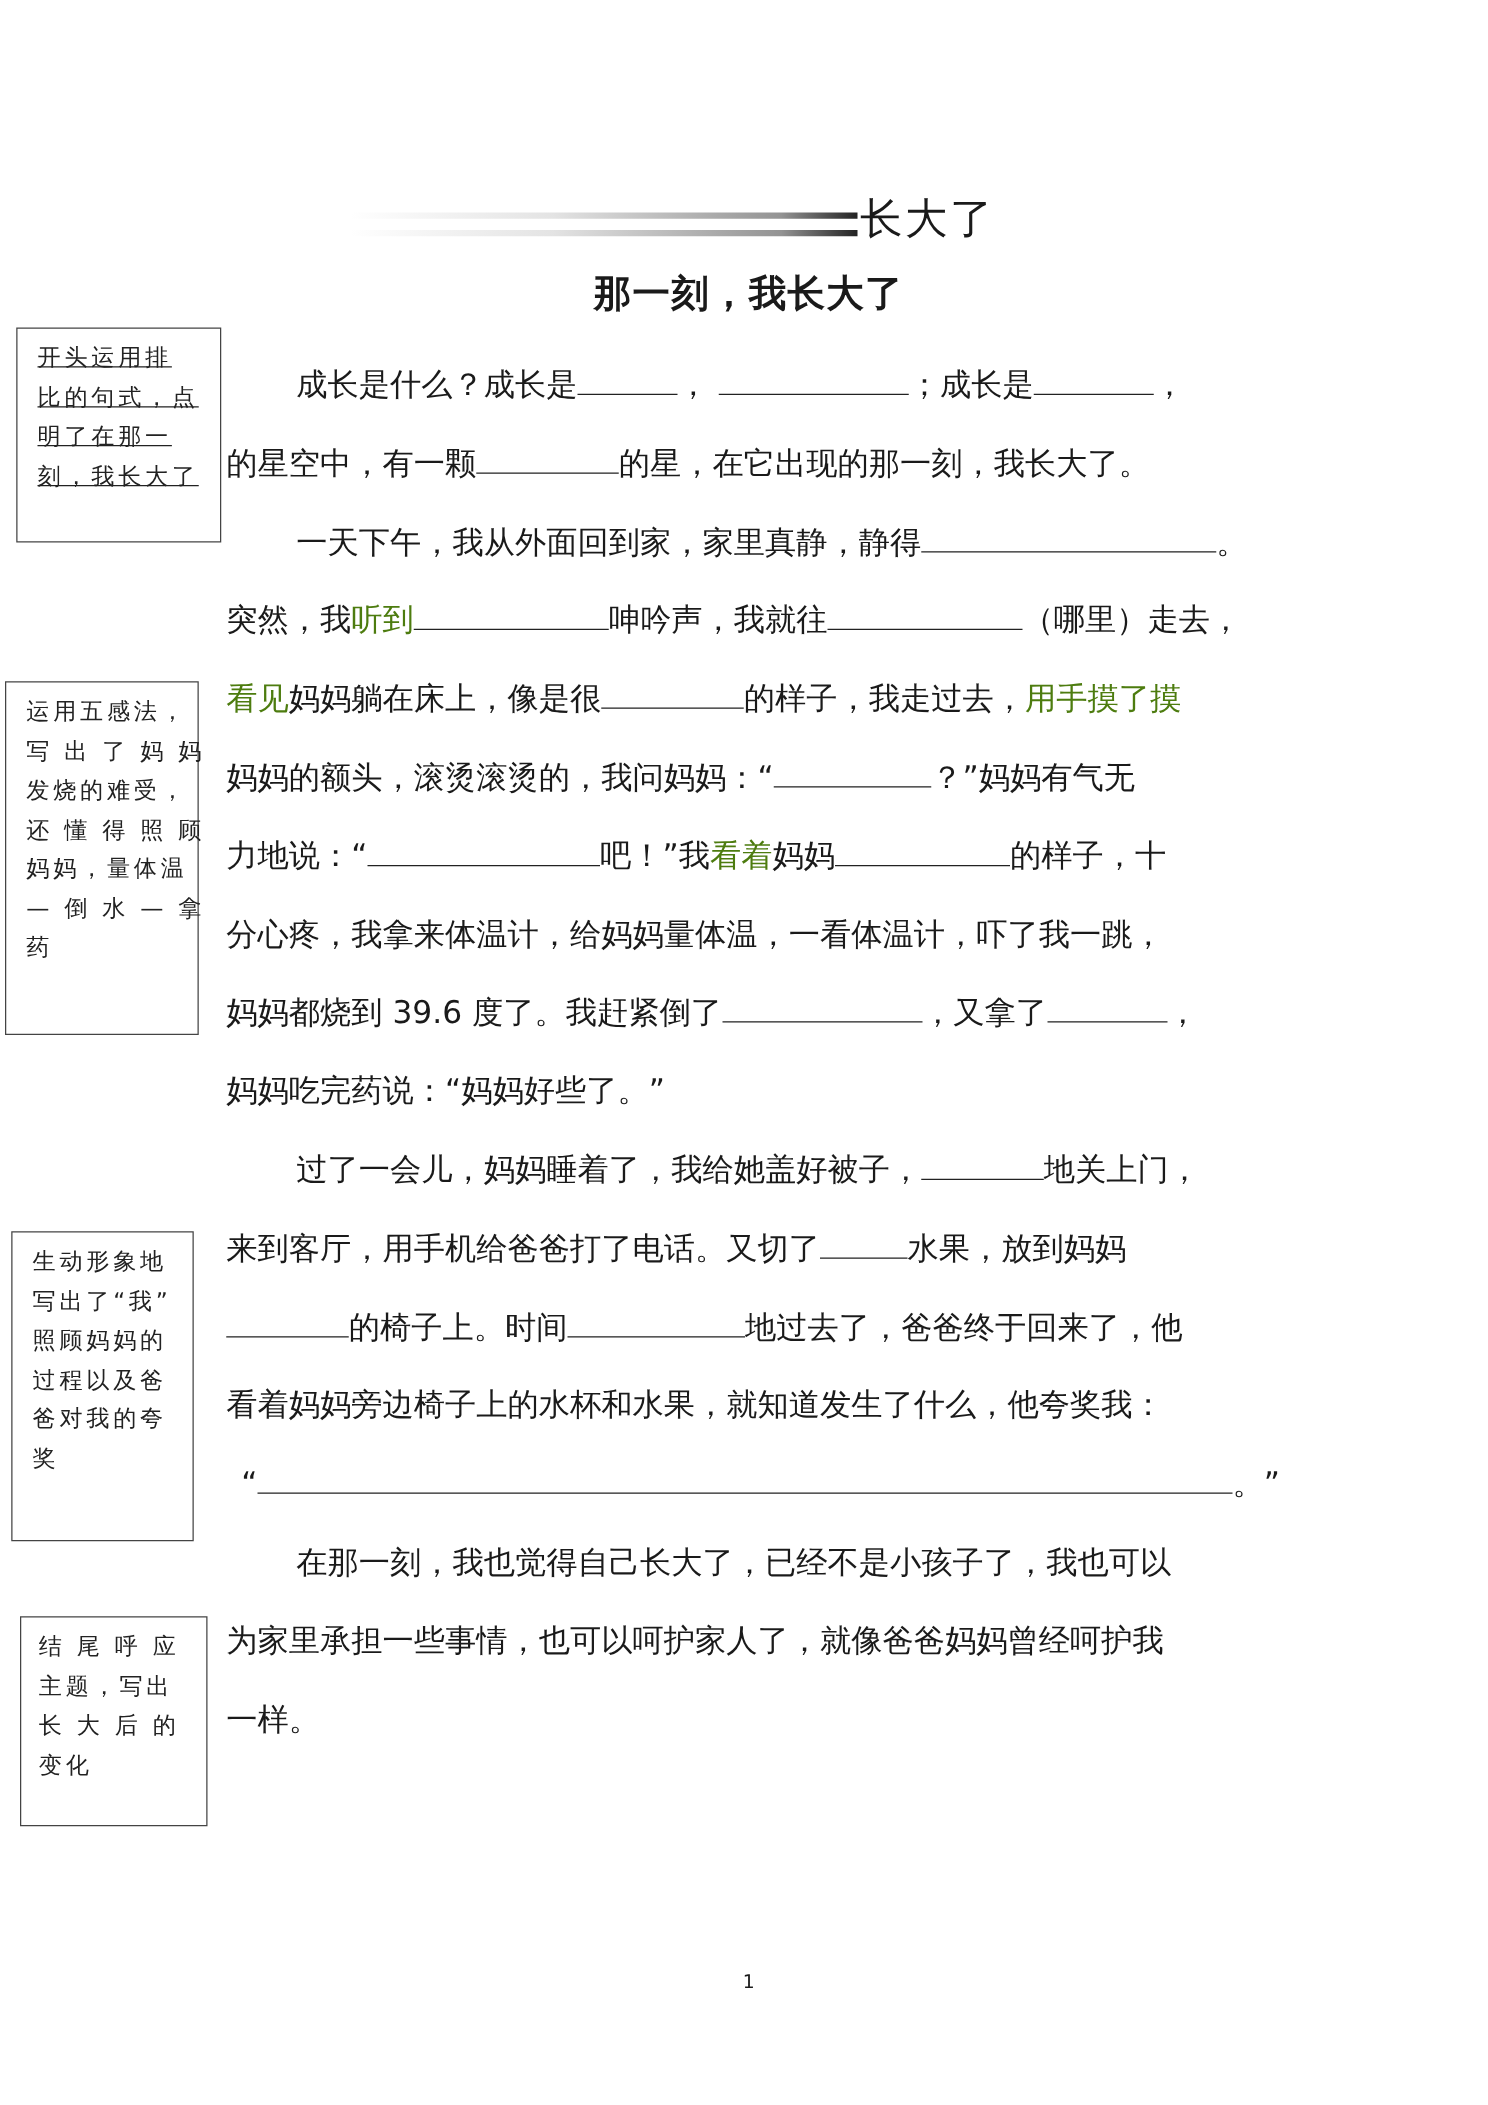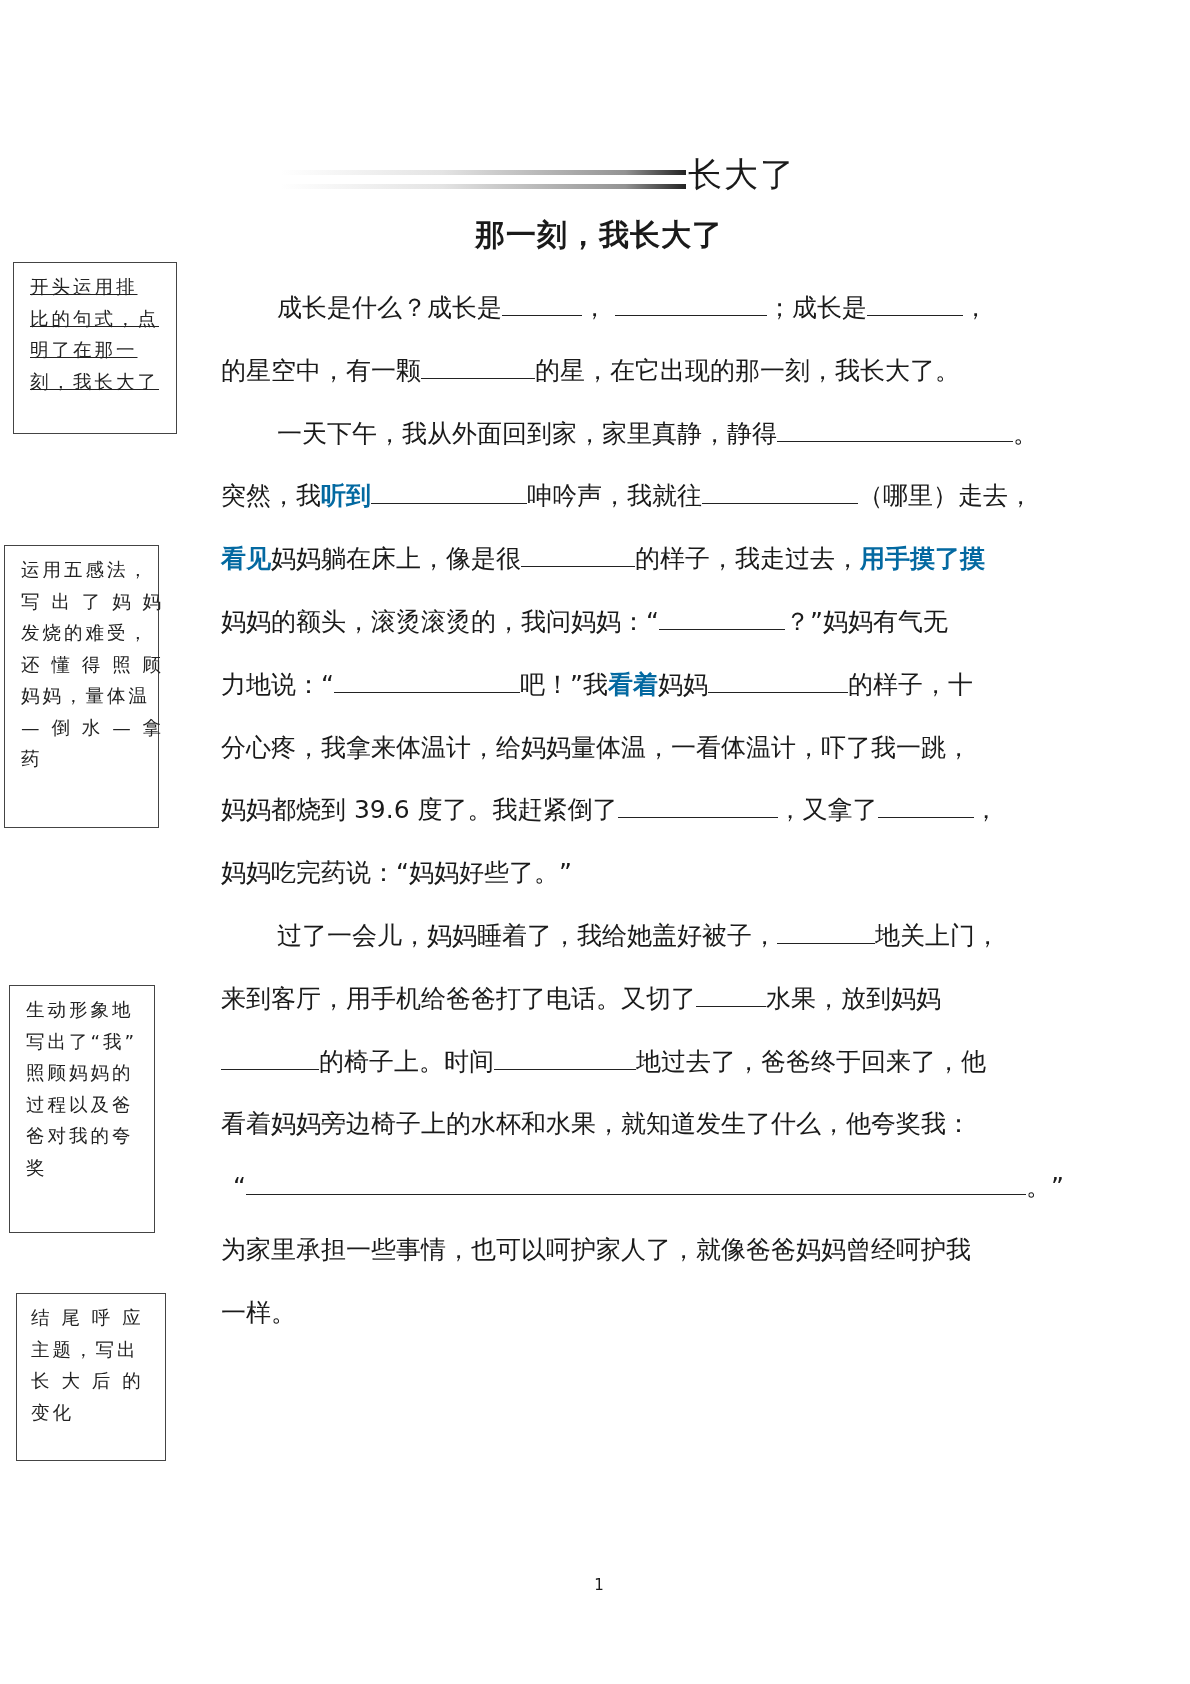--- a/index.html
+++ b/index.html
@@ -13,24 +13,24 @@
   .header-title { position: absolute; left: 688px; top: 152px; font-size: 34px; letter-spacing: 2px; }
   .doc-title { position: absolute; left: 0; width: 1190px; top: 215px; text-align: center; font-size: 30px; letter-spacing: 1px; padding-left: 8px; box-sizing: border-box; font-weight: bold; }
   .note { position: absolute; border: 1.5px solid #444; box-sizing: border-box;
           font-size: 18.5px; line-height: 31.5px; padding: 8px 12px 0 16px; letter-spacing: 3px; color: #222; }
   .note-1 { left: 13px; top: 262px; width: 164px; height: 172px; text-decoration: underline; }
   .note-2 { left: 4px; top: 545px; width: 155px; height: 283px; }
   .note-3 { left: 9px; top: 985px; width: 146px; height: 248px; }
   .note-4 { left: 16px; top: 1293px; width: 150px; height: 168px; padding-left: 14px; }
   .note-line { display: block; white-space: nowrap; }
   .body-text { position: absolute; left: 181px; top: 277px; width: 840px; font-size: 25px; line-height: 62.8px; }
-  .line { display: block; white-space: nowrap; height: 62.8px; margin-left: 40px; }
+  .line { display: block; white-space: nowrap; height: 62.8px; }
   .indent { padding-left: 56px; }
   .blank { display: inline-block; border-bottom: 1.5px solid #222; height: 22px; vertical-align: baseline; }
-  .hl { color: #0369a1; font-weight: bold; }
+  .hl { color: #4d7c0f; }
   .quote-line { position: relative; }
   .page-number { position: absolute; left: 0; width: 1190px; top: 1576px; text-align: center; font-size: 15px; padding-left: 8px; box-sizing: border-box; }
 </style>
 </head>
 <body>
 
 <div class="header-deco">
   <div class="deco-line l1"></div>
   <div class="deco-line l2"></div>
 </div>
@@ -108,17 +108,18 @@
     <span>来到客厅，用手机给爸爸打了电话。又切了</span><span class="blank" style="width:70px"></span><span>水果，放到妈妈</span>
   </span>
   <span class="line">
     <span class="blank" style="width:98px"></span><span>的椅子上。时间</span><span class="blank" style="width:142px"></span><span>地过去了，爸爸终于回来了，他</span>
   </span>
   <span class="line">看着妈妈旁边椅子上的水杯和水果，就知道发生了什么，他夸奖我：</span>
   <span class="line quote-line">
     <span style="padding-left:12px">“</span><span class="blank" style="width:780px"></span><span>。”</span>
   </span>
 
+  <span class="line indent">在那一刻，我也觉得自己长大了，已经不是小孩子了，我也可以</span>
   <span class="line">为家里承担一些事情，也可以呵护家人了，就像爸爸妈妈曾经呵护我</span>
   <span class="line">一样。</span>
 </div>
 
 <div class="page-number">1</div>
 
 </body></html>

